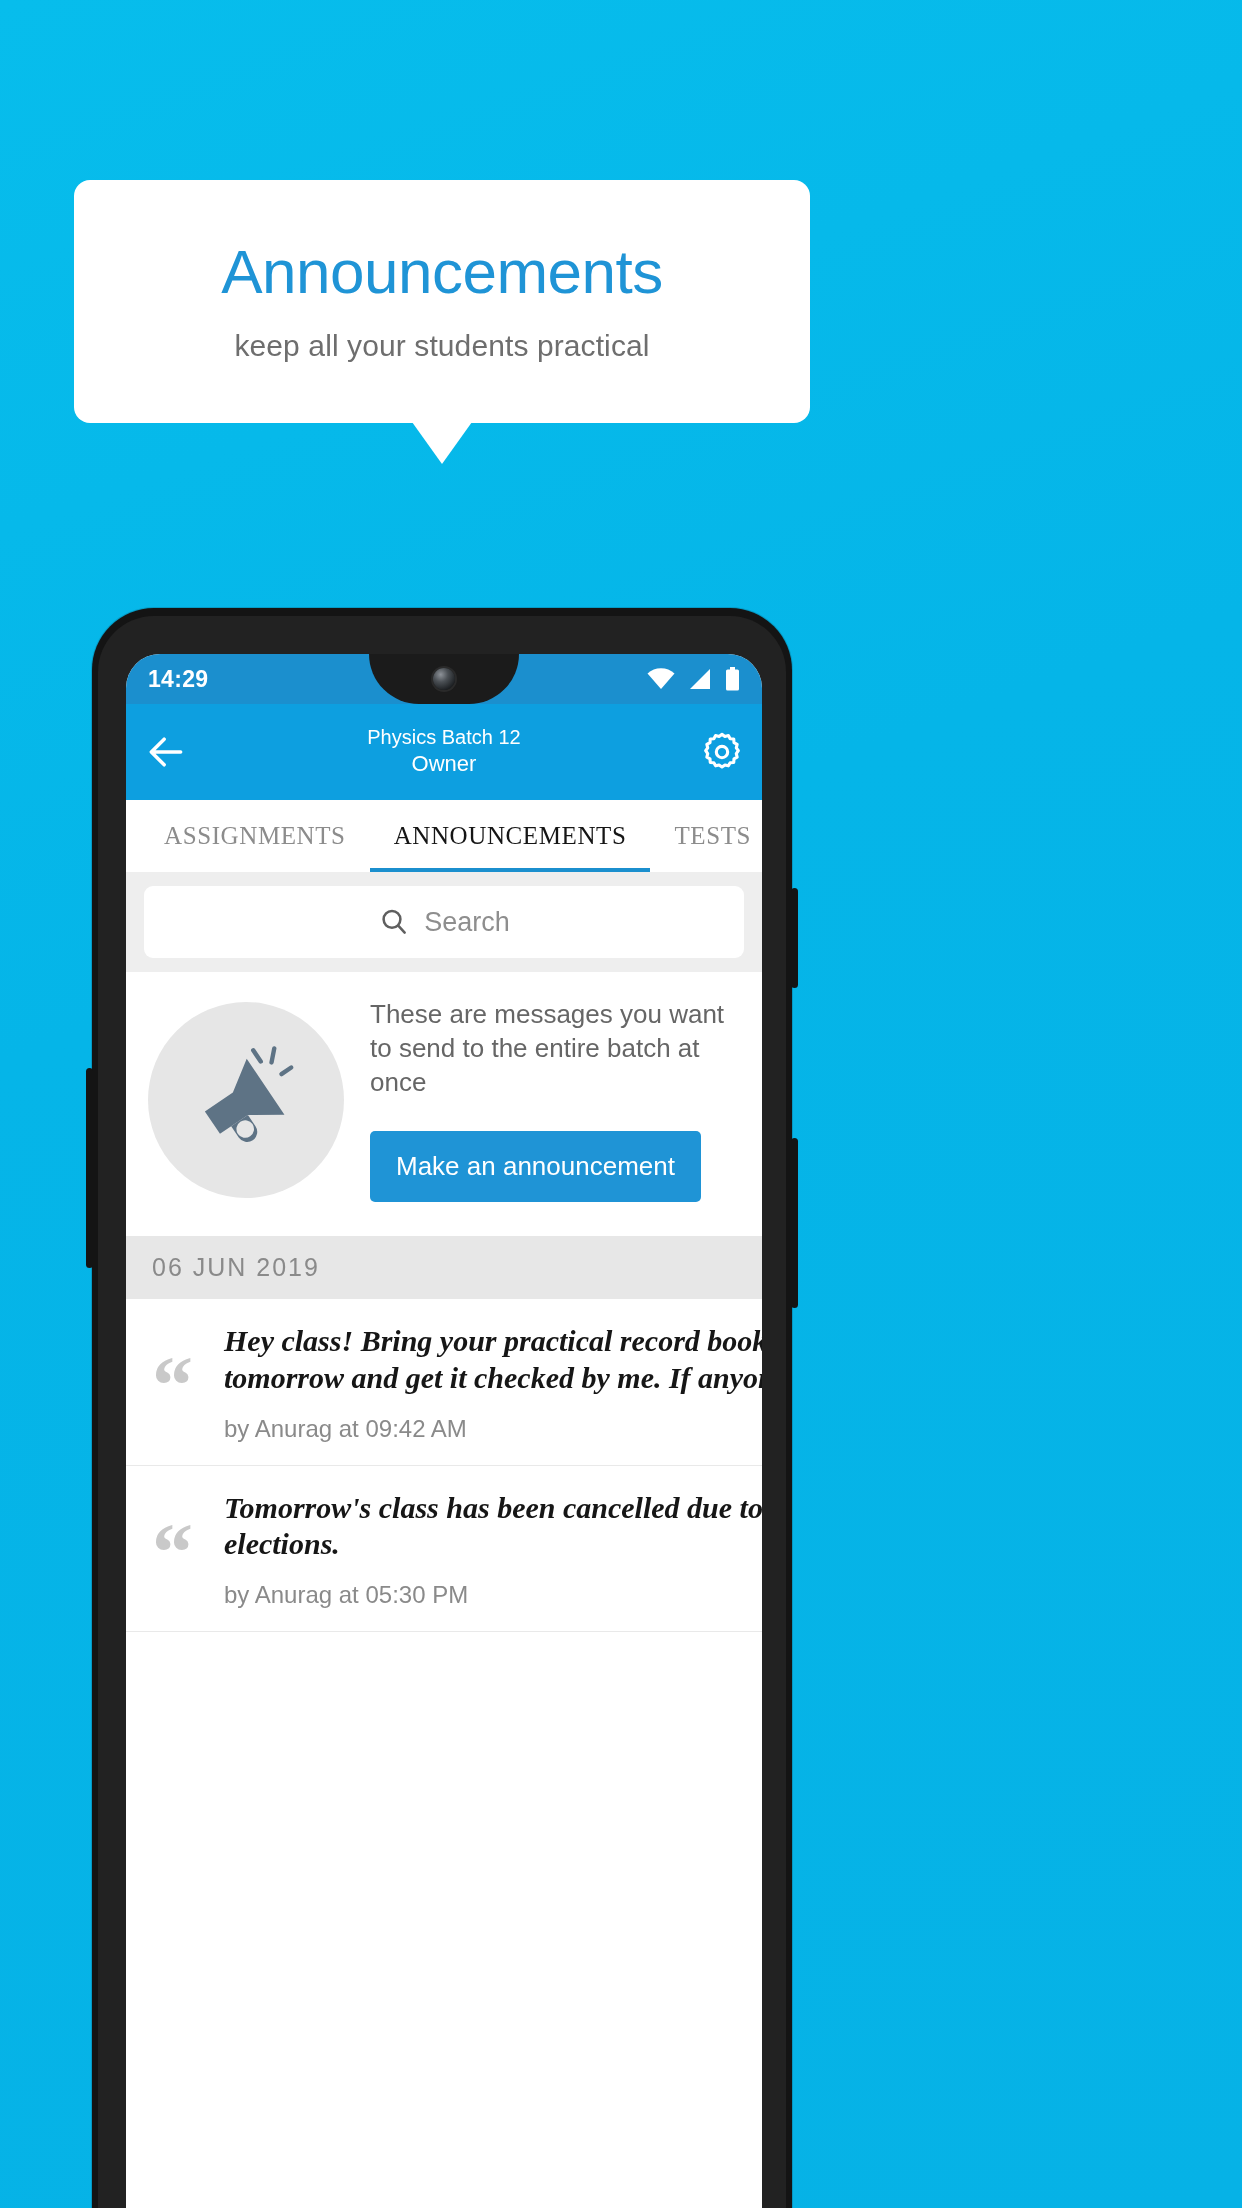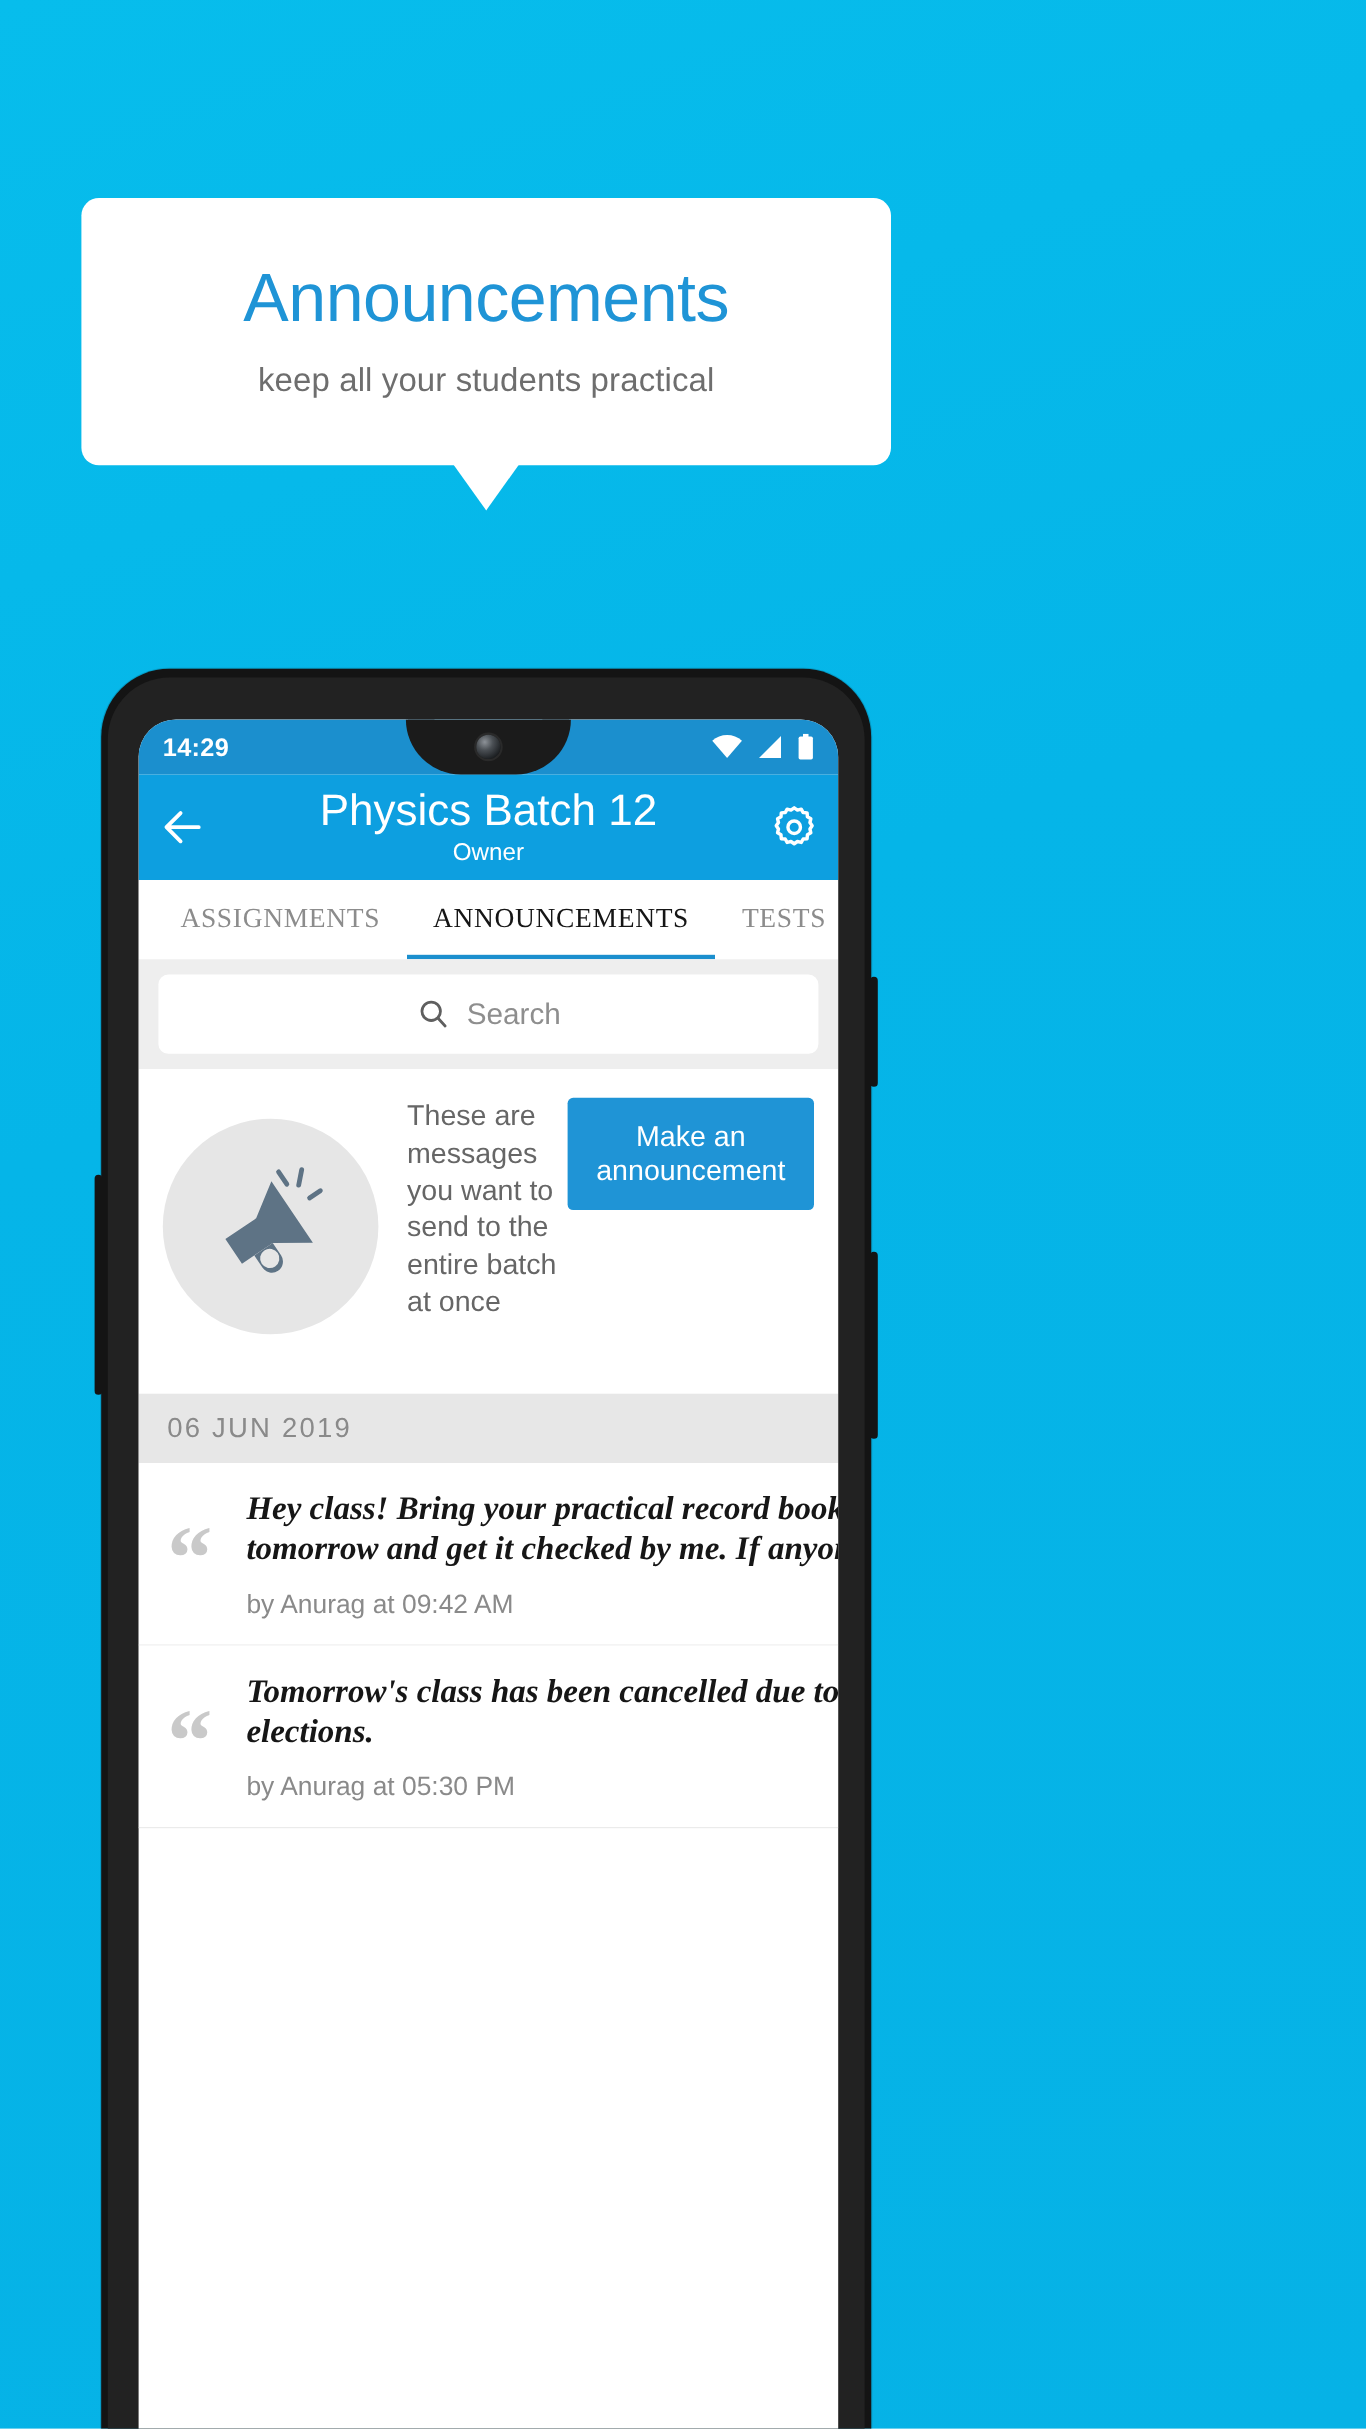--- a/index.html
+++ b/index.html
@@ -135,21 +135,21 @@
     padding:0 18px;
   }
   #back-arrow { width:44px; height:44px; flex:0 0 auto; cursor:pointer; }
   #appbar-titles {
     flex:1 1 auto;
     display:flex; flex-direction:column;
     align-items:center; justify-content:center;
     margin-top:-2px;
   }
   #appbar-title {
-    color:#ffffff; font-size:40px; font-weight:400;
+    color:#ffffff; font-size:20px; font-weight:400;
     line-height:1.1;
   }
   #appbar-subtitle {
     color:#ffffff; font-size:22px; font-weight:400;
     margin-top:4px; line-height:1.1;
   }
   #gear-btn { width:44px; height:44px; flex:0 0 auto; cursor:pointer; }
 
   
   #tab-bar {
@@ -199,21 +199,21 @@
     padding:26px 22px 34px 22px;
     gap:26px;
   }
   #megaphone-circle {
     flex:0 0 auto;
     width:196px; height:196px;
     border-radius:50%;
     background:#e6e6e6;
     display:flex; align-items:center; justify-content:center;
   }
-  #empty-right { flex:1 1 auto; display:flex; flex-direction:row; }
+  #empty-right { flex:1 1 auto; display:flex; flex-direction:column; }
   #empty-text {
     font-size:26px; color:#666666; line-height:1.3;
     margin-bottom:32px;
   }
   #make-announcement-btn {
     align-self:flex-start;
     background:#1f94d6;
     color:#ffffff;
     font-size:26px;
     border:none;

